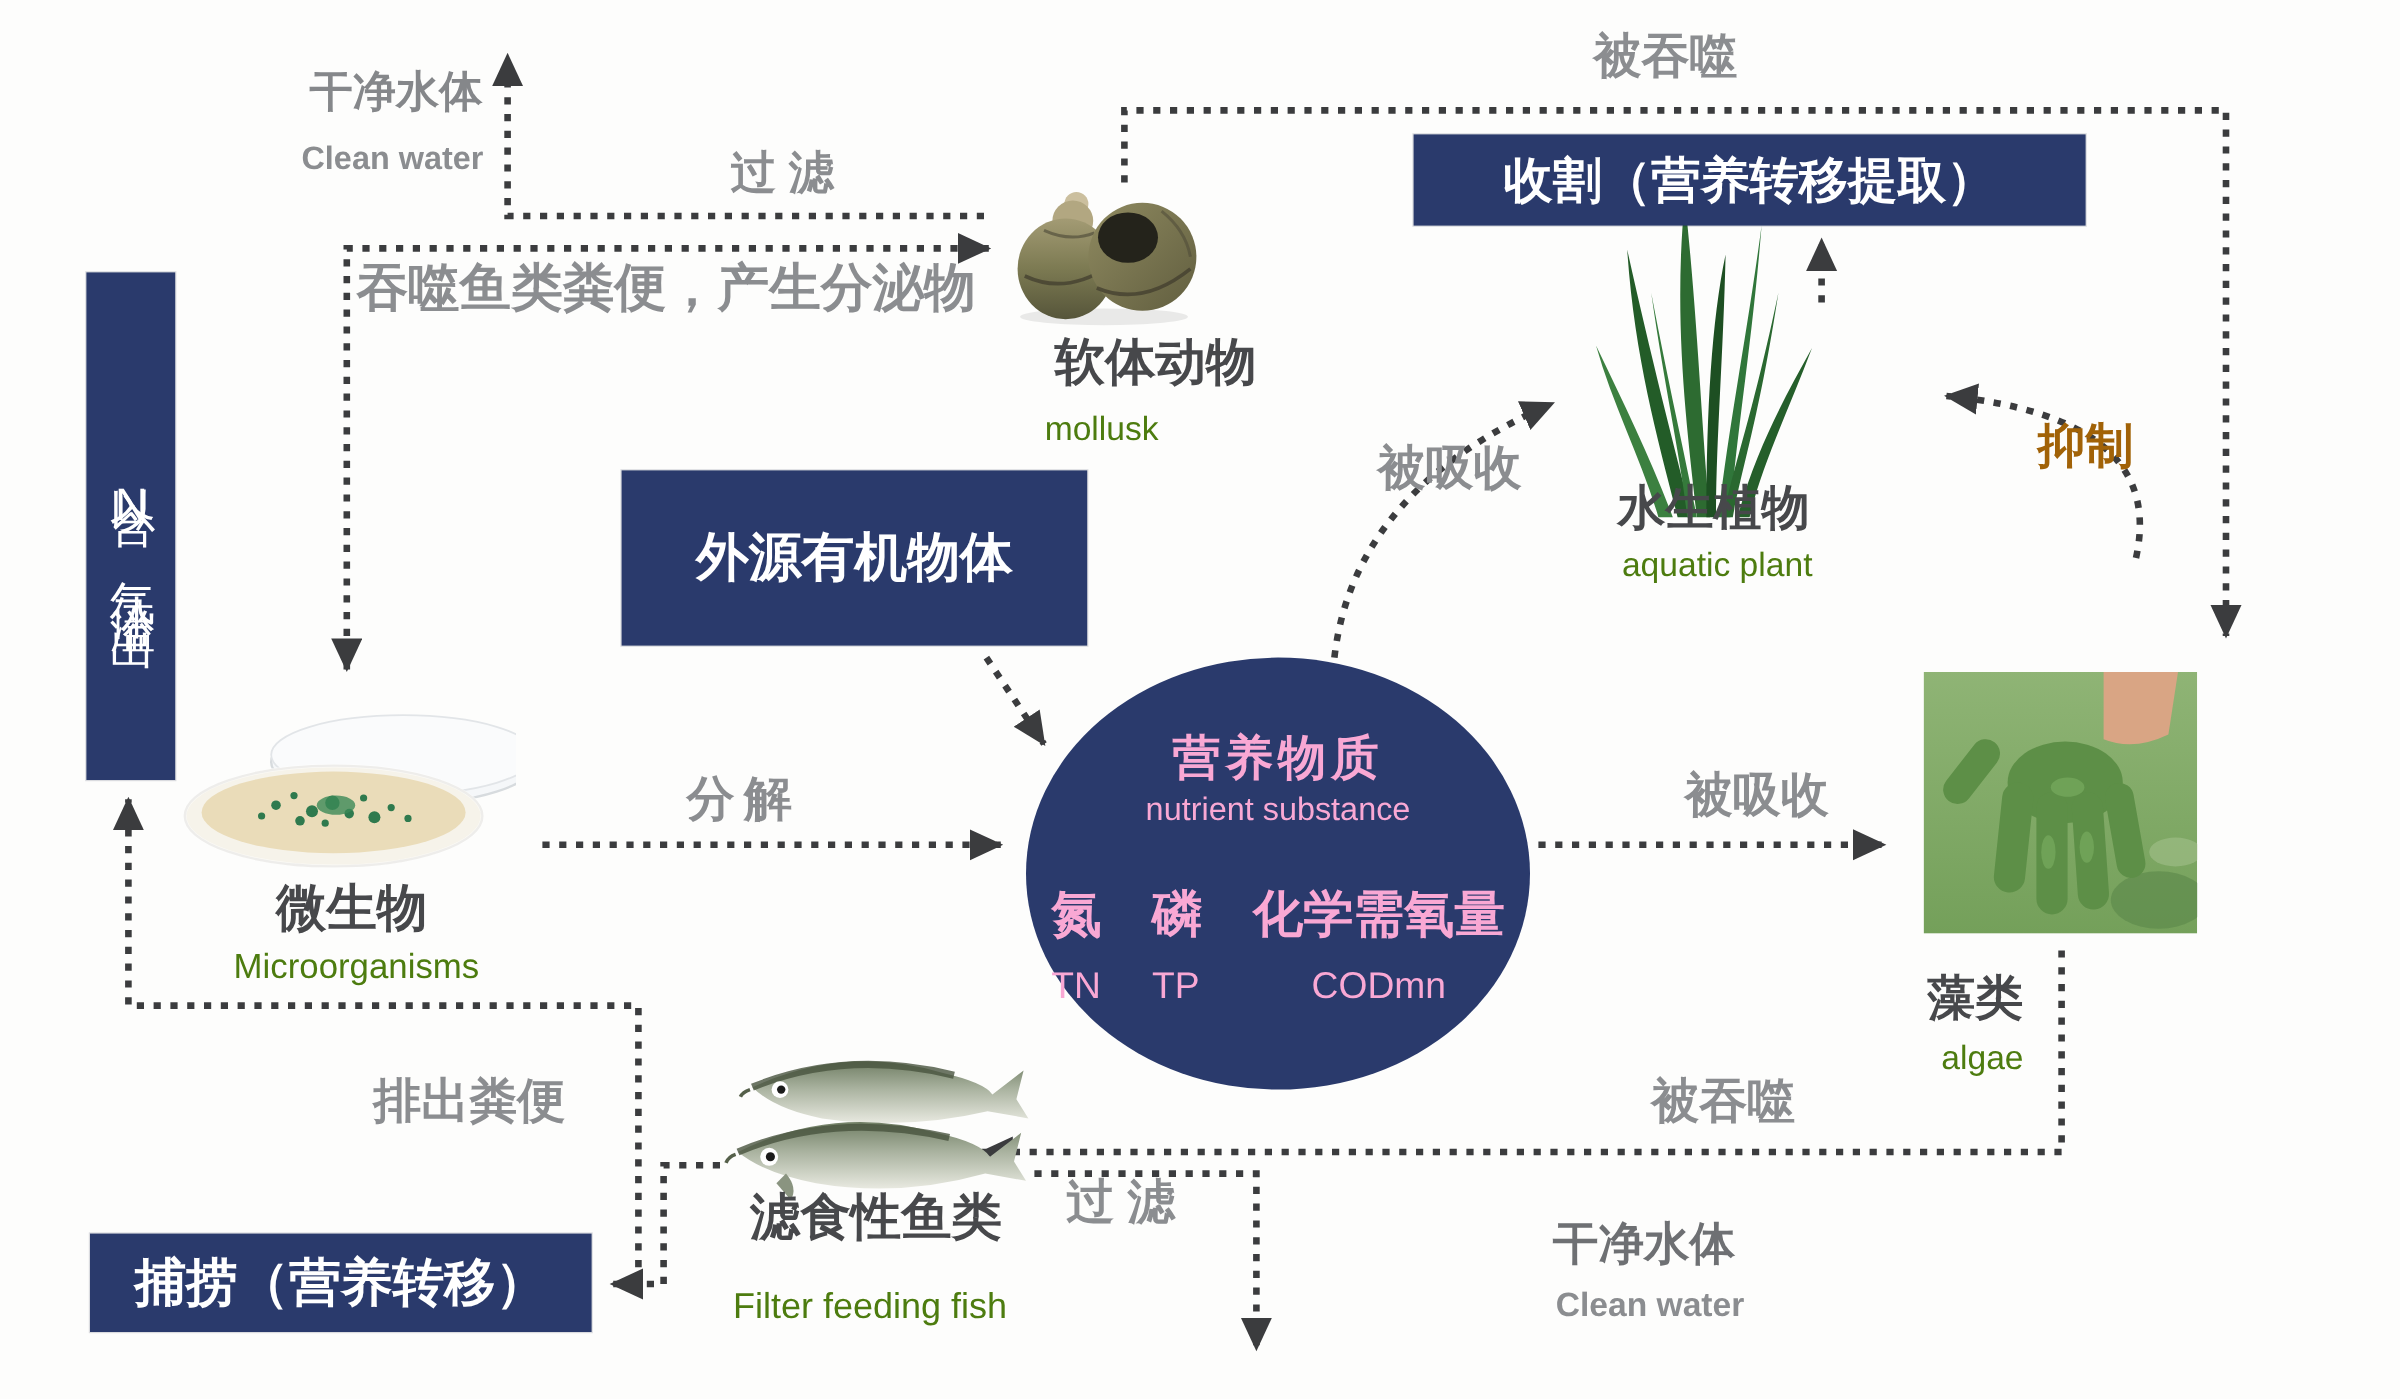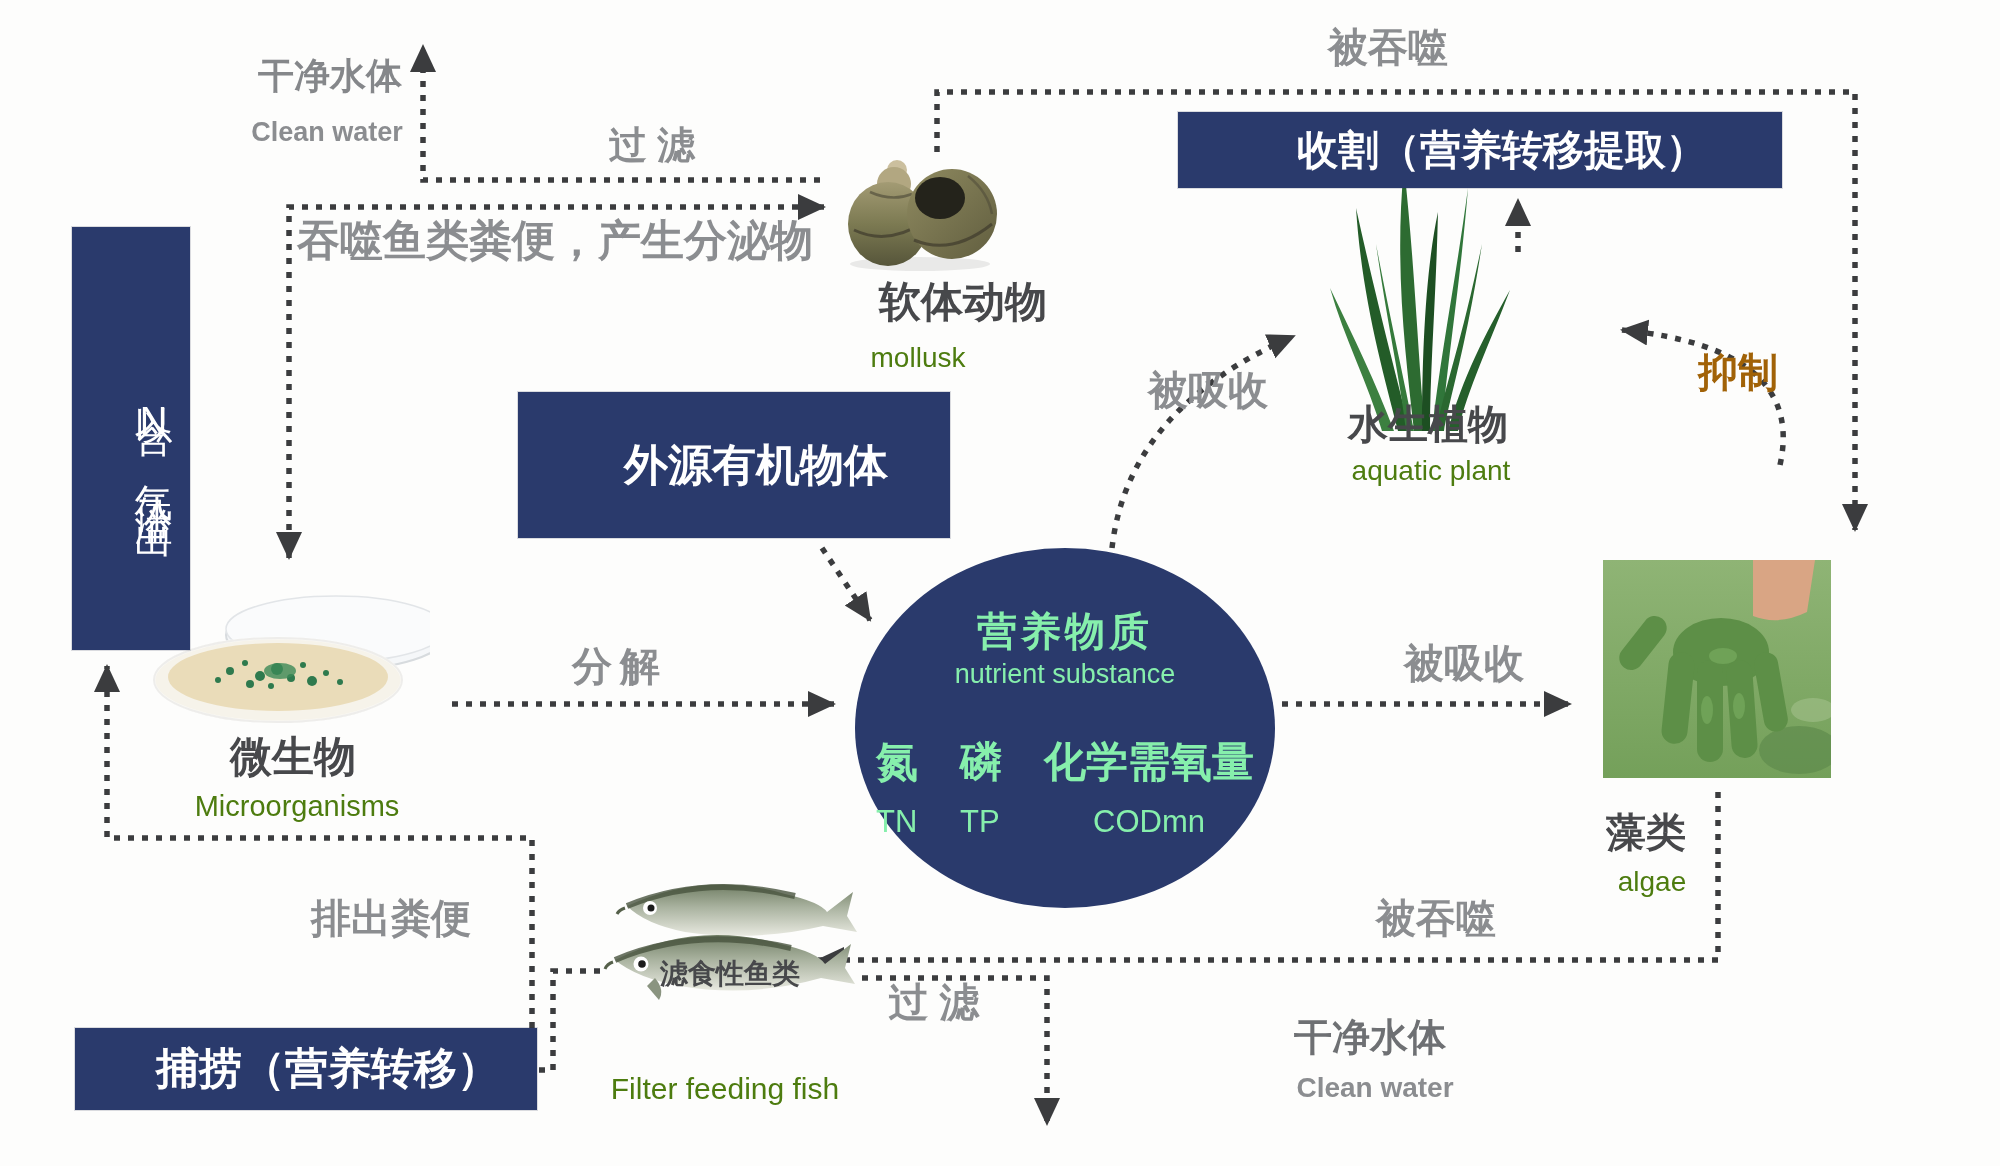--- a/index.html
+++ b/index.html
@@ -9,28 +9,27 @@
     background:#fdfdfc;
     font-family:"Liberation Sans","DejaVu Sans",sans-serif;
   }
   .layer{position:absolute;left:0;top:0;width:2000px;height:1166px;pointer-events:none;}
   .lbl{position:absolute;color:#8b8d90;font-weight:700;white-space:nowrap;line-height:1;}
   .cx{transform:translateX(-50%);}
   .navy-box{
     position:absolute;background:#2a3a6c;color:#ffffff;
     display:flex;align-items:center;justify-content:center;
     box-shadow:0 0 0 1px rgba(20,30,60,.15);
-    padding-left:44px;
   }
   .node-zh{color:#47484b;font-weight:700;}
   .node-en{color:#4d7c0f;font-weight:500;}
   .img-box{position:absolute;}
   .ellipse{
     position:absolute;left:855px;top:548px;width:420px;height:360px;
-    background:#2a3a6c;border-radius:50%;color:#86efac;
+    background:#2a3a6c;border-radius:50%;color:#f9a8d4;
     display:flex;flex-direction:column;align-items:center;justify-content:flex-start;
   }
   .ellipse .t1{font-size:40px;font-weight:600;margin-top:56px;letter-spacing:4px;}
   .ellipse .t2{font-size:27px;font-weight:400;}
   .ellipse .cols{display:flex;gap:42px;margin-top:44px;align-items:flex-start;}
   .ellipse .col{display:flex;flex-direction:column;align-items:flex-start;gap:14px;}
   .ellipse .col .czh{font-size:42px;font-weight:600;}
   .ellipse .col .cen{font-size:31px;font-weight:500;}
   .vtext{
     writing-mode:vertical-rl;text-orientation:upright;
@@ -226,21 +225,21 @@
 
   <div class="lbl cx node-zh" style="left:293px;top:736px;font-size:42px;">微生物</div>
   <div class="lbl cx node-en" style="left:297px;top:792px;font-size:29px;">Microorganisms</div>
 
   <div class="lbl cx node-zh" style="left:1428px;top:404px;font-size:40px;">水生植物</div>
   <div class="lbl cx node-en" style="left:1431px;top:457px;font-size:28px;">aquatic plant</div>
 
   <div class="lbl cx node-zh" style="left:1646px;top:812px;font-size:40px;">藻类</div>
   <div class="lbl cx node-en" style="left:1652px;top:868px;font-size:28px;">algae</div>
 
-  <div class="lbl cx node-zh" style="left:730px;top:960px;font-size:28px;">滤食性鱼类</div>
+  <div class="lbl cx node-zh" style="left:730px;top:993px;font-size:42px;">滤食性鱼类</div>
   <div class="lbl cx node-en" style="left:725px;top:1074px;font-size:30px;">Filter feeding fish</div>
 
   <div class="lbl cx" style="left:330px;top:58px;font-size:36px;color:#85878a;font-weight:600;">干净水体</div>
   <div class="lbl cx" style="left:327px;top:119px;font-size:27px;">Clean water</div>
 
   <div class="lbl cx" style="left:652px;top:126px;font-size:38px;font-weight:600;">过 滤</div>
 
   <div class="lbl" style="left:297px;top:219px;font-size:43px;font-weight:600;">吞噬鱼类粪便，产生分泌物</div>
 
   <div class="lbl cx" style="left:1388px;top:27px;font-size:40px;font-weight:600;">被吞噬</div>

